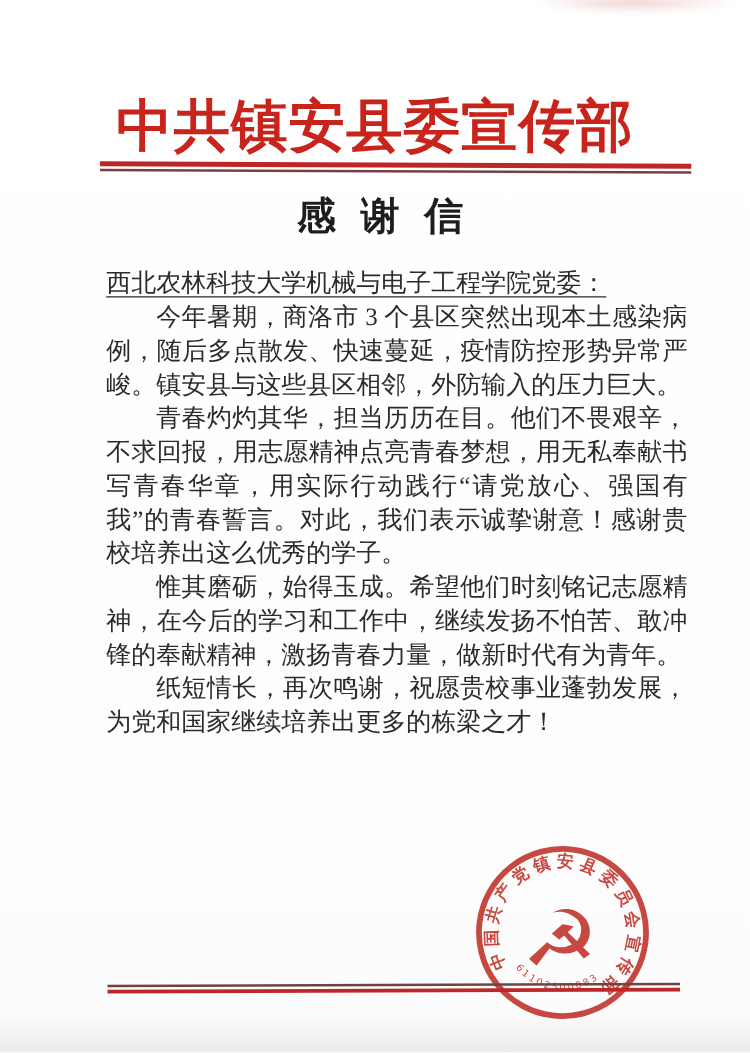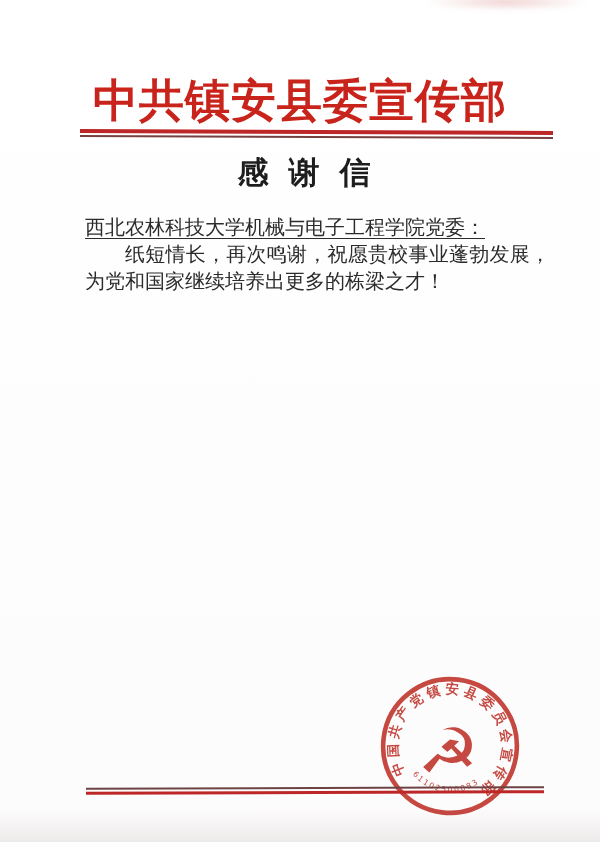--- a/index.html
+++ b/index.html
@@ -72,20 +72,23 @@
   <div class="rule rule-top">
     <div class="r1"></div>
     <div class="r2"></div>
   </div>
 
   <h2 class="doc-title">感谢信</h2>
 
   <div class="body-text">
     <div class="salutation">西北农林科技大学机械与电子工程学院党委：</div>
 
+  <p class="para"><span>今年暑期，商洛市 3 个县区突然出现本土感染病例，随后多点散发、快速蔓延，疫情防控形势异常严峻。镇安县与这些县区相邻，外防输入的压力巨大。</span></p>
+      <p class="para"><span>青春灼灼其华，担当历历在目。他们不畏艰辛，不求回报，用志愿精神点亮青春梦想，用无私奉献书写青春华章，用实际行动践行“请党放心、强国有我”的青春誓言。对此，我们表示诚挚谢意！感谢贵校培养出这么优秀的学子。</span></p>
+      <p class="para"><span>惟其磨砺，始得玉成。希望他们时刻铭记志愿精神，在今后的学习和工作中，继续发扬不怕苦、敢冲锋的奉献精神，激扬青春力量，做新时代有为青年。</span></p>
       <p class="para"><span>纸短情长，再次鸣谢，祝愿贵校事业蓬勃发展，为党和国家继续培养出更多的栋梁之才！</span></p>
     </div>
 
   <svg class="seal" viewBox="0 0 142 142" xmlns="http://www.w3.org/2000/svg">
     <defs>
       <path id="ringPath" d="M 20,71 a 51,51 0 1,1 102,0 a 51,51 0 1,1 -102,0" fill="none"></path>
       <path id="codePath" d="M 28,88 A 47,47 0 0,0 114,88" fill="none"></path>
     </defs>
     <circle cx="71" cy="71" r="65" fill="none" stroke="#bf2e26" stroke-width="4.5"></circle>
     <g transform="rotate(-42 71 71)">

